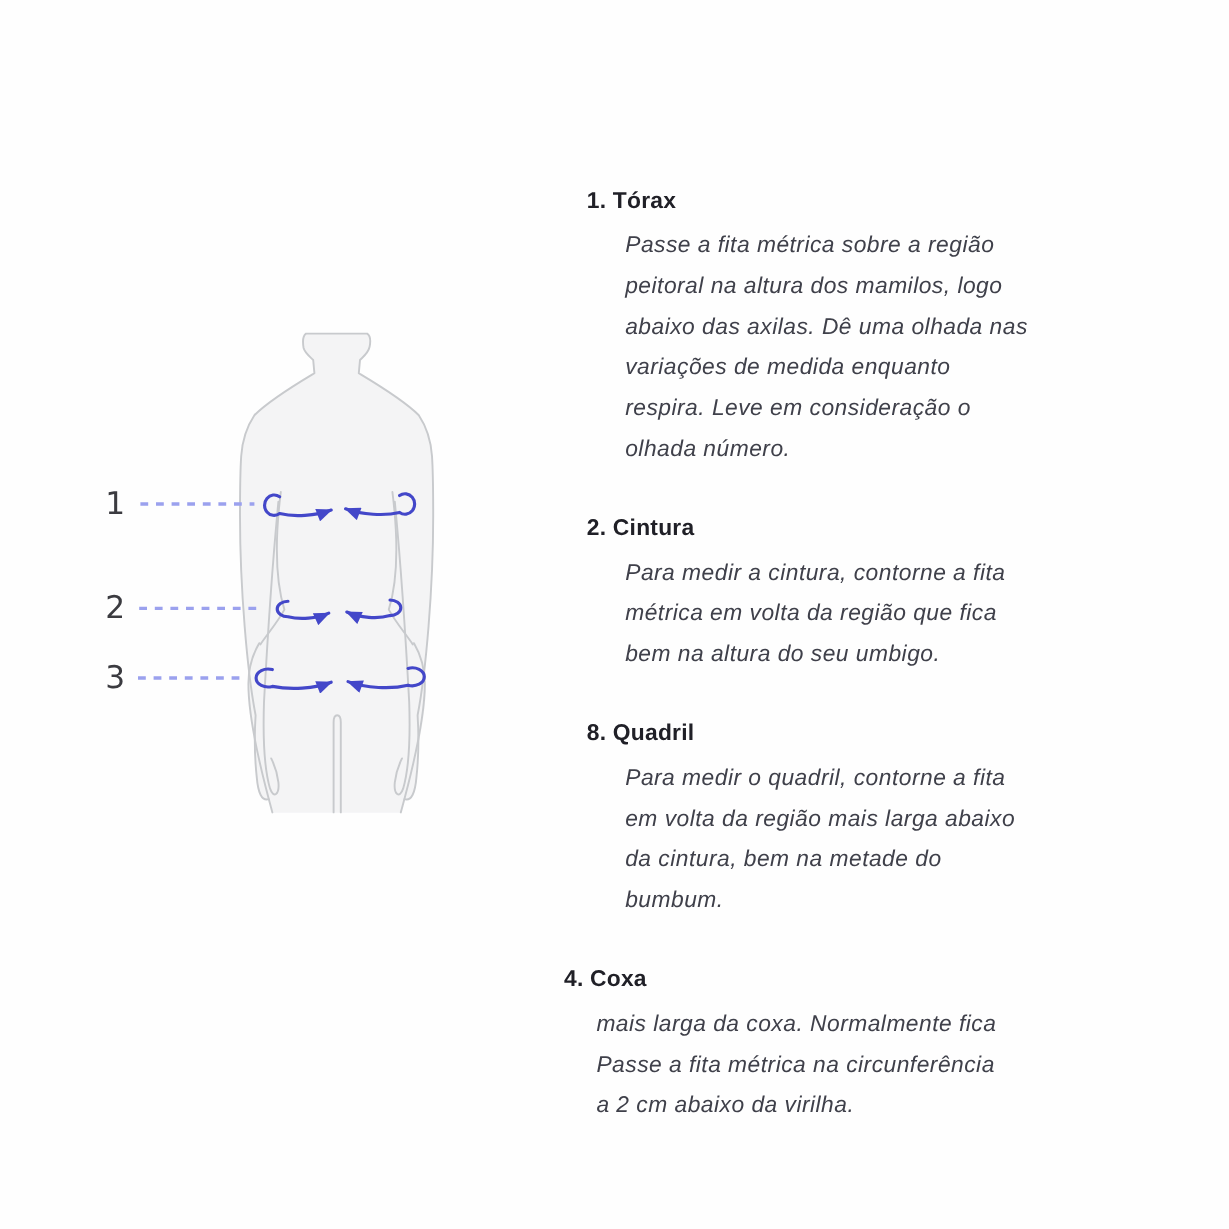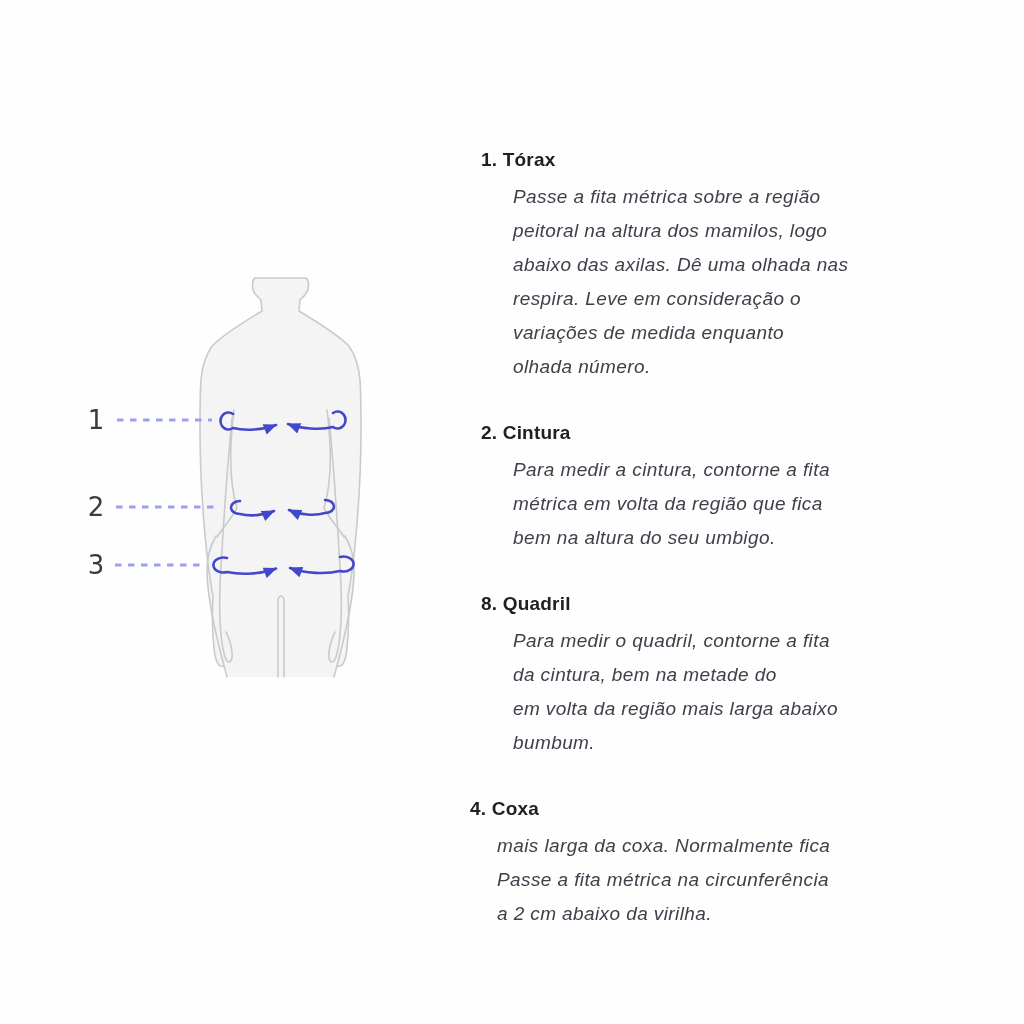--- a/index.html
+++ b/index.html
@@ -41,21 +41,21 @@
   .marker-1 { left: 80px; top: 404px; }
   .marker-2 { left: 80px; top: 491px; }
   .marker-3 { left: 80px; top: 549px; }
 
   
   .content {
     position: absolute;
     left: 481px; top: 146px;
     width: 440px;
   }
-  .measure-section { margin: 0; }
+  .measure-section { margin: 8px; }
   .measure-section + .measure-section { margin-top: 35px; }
   .sec-heading {
     margin: 0;
     font-size: 19px;
     font-weight: 700;
     line-height: 28px;
     letter-spacing: 0.2px;
     color: var(--heading, #202027);
   }
   .sec-body {
@@ -134,41 +134,41 @@
   <div class="marker-number marker-3">3</div>
 
   <div class="content">
 
     <section class="measure-section s1">
       <h3 class="sec-heading">1. Tórax</h3>
       <div class="sec-body">
         <div class="line">Passe a fita métrica sobre a região</div>
         <div class="line">peitoral na altura dos mamilos, logo</div>
         <div class="line">abaixo das axilas. Dê uma olhada nas</div>
+        <div class="line">variações de medida enquanto</div>
         <div class="line">respira. Leve em consideração o</div>
-        <div class="line">variações de medida enquanto</div>
         <div class="line">olhada número.</div>
       </div>
     </section>
 
     <section class="measure-section s2">
       <h3 class="sec-heading">2. Cintura</h3>
       <div class="sec-body">
         <div class="line">Para medir a cintura, contorne a fita</div>
         <div class="line">métrica em volta da região que fica</div>
         <div class="line">bem na altura do seu umbigo.</div>
       </div>
     </section>
 
     <section class="measure-section s3">
       <h3 class="sec-heading">8. Quadril</h3>
       <div class="sec-body">
         <div class="line">Para medir o quadril, contorne a fita</div>
+        <div class="line">em volta da região mais larga abaixo</div>
         <div class="line">da cintura, bem na metade do</div>
-        <div class="line">em volta da região mais larga abaixo</div>
         <div class="line">bumbum.</div>
       </div>
     </section>
 
     <section class="measure-section s4">
       <h3 class="sec-heading">4. Coxa</h3>
       <div class="sec-body">
         <div class="line">mais larga da coxa. Normalmente fica</div>
         <div class="line">Passe a fita métrica na circunferência</div>
         <div class="line">a 2 cm abaixo da virilha.</div>

